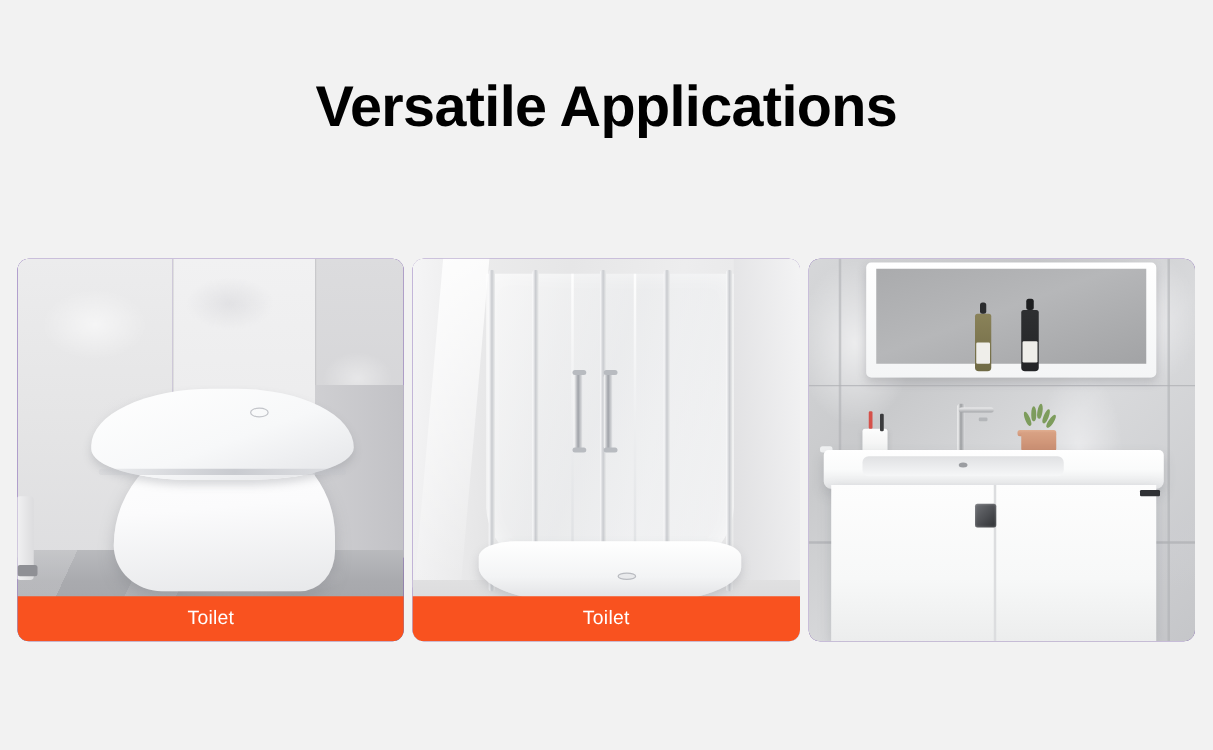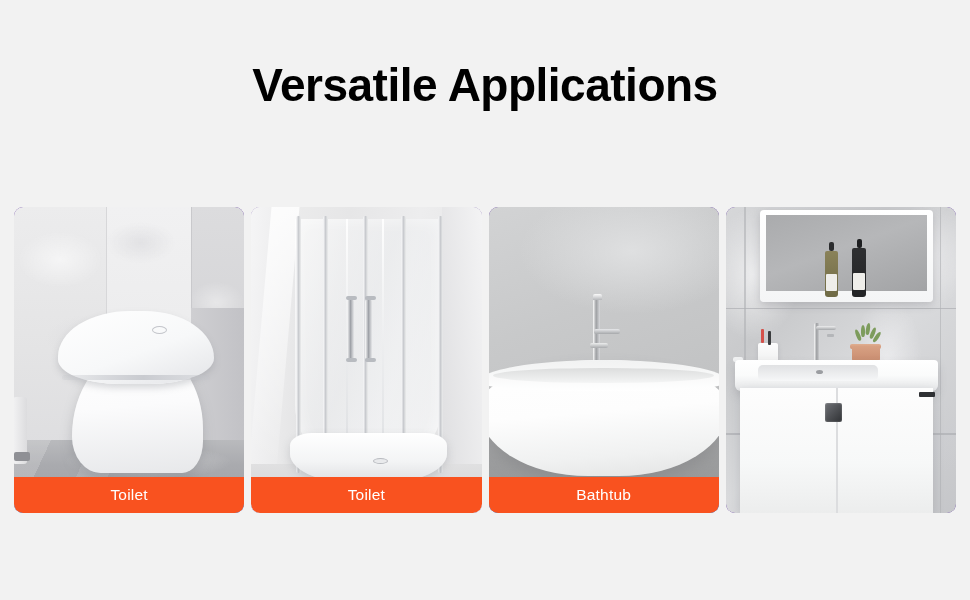--- a/index.html
+++ b/index.html
@@ -287,36 +287,20 @@
         <div class="s-handle-cap" style="left:49.2%; top:29%;"></div>
         <div class="s-handle-cap" style="left:49.2%; top:49.5%;"></div>
         <div class="s-tray"></div>
         <div class="s-drain"></div>
         <div class="s-foot" style="left:25%;"></div>
         <div class="s-foot" style="left:72%;"></div>
       </div>
       <div class="label">Toilet</div>
     </div>
 
-    <div class="card">
-      <div class="scene">
-        <div class="b-wall"></div>
-        <div class="b-wall-soft"></div>
-        <div class="b-floor"></div>
-        <div class="b-floor-seam"></div>
-        <div class="b-faucet-post"></div>
-        <div class="b-faucet-top"></div>
-        <div class="b-faucet-arm"></div>
-        <div class="b-faucet-spout"></div>
-        <div class="b-tub"></div>
-        <div class="b-rim"></div>
-        <div class="b-rim-inner"></div>
-      </div>
-      <div class="label">Bathtub</div>
-    </div>
 
     <div class="card">
       <div class="scene">
         <div class="v-tile"></div>
         <div class="v-marble"></div>
         <div class="v-grout-h" style="top:33%;"></div>
         <div class="v-grout-h" style="top:74%;"></div>
         <div class="v-grout-v" style="left:8%;"></div>
         <div class="v-grout-v" style="left:93%;"></div>
 

